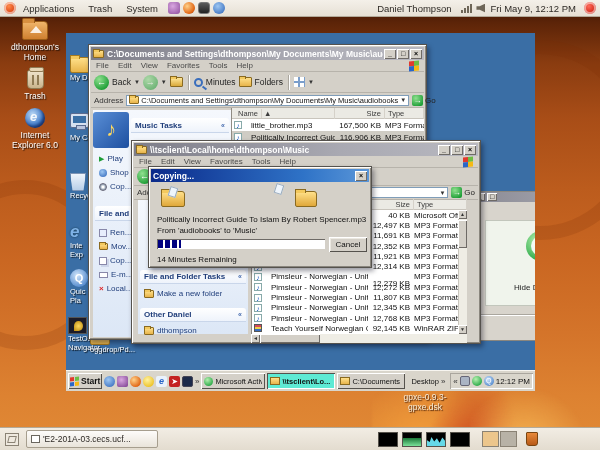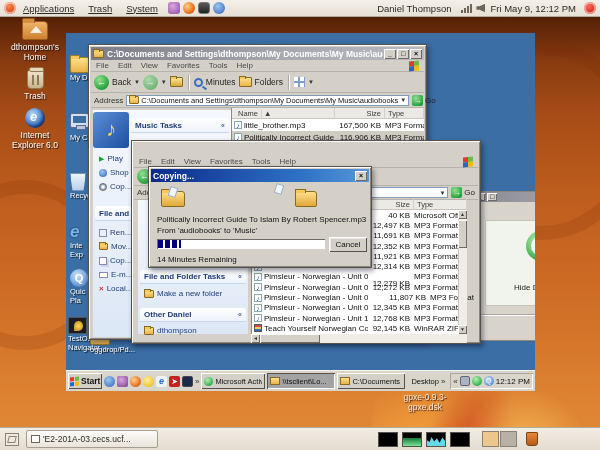--- a/index.html
+++ b/index.html
@@ -12,21 +12,21 @@
   
   #wallpaper{inset:0;background:linear-gradient(180deg,#370f04 0%,#5c2408 5%,#8a3c10 14%,#a84d17 26%,#bc5c1d 42%,#ca6722 58%,#d4742a 74%,#dd8231 88%,#e18a36 100%);}
   .swirl{border-radius:50%;border:14px solid rgba(120,45,8,.18);}
   .flame1{left:372px;top:380px;width:120px;height:70px;background:radial-gradient(ellipse at 40% 90%,rgba(244,160,60,.95),rgba(210,100,30,0) 70%);filter:blur(1px);}
   .flame2{left:430px;top:378px;width:90px;height:72px;background:radial-gradient(ellipse at 50% 100%,rgba(200,60,25,.85),rgba(200,60,25,0) 72%);transform:skewX(-12deg);filter:blur(1px);}
   .flame3{left:470px;top:385px;width:120px;height:65px;background:radial-gradient(ellipse at 45% 95%,rgba(250,190,90,.8),rgba(230,120,40,0) 68%);filter:blur(1px);}
   #gpxe-label{left:382px;top:392px;width:86px;text-align:center;font-size:8.5px;color:#f7ecd9;text-shadow:1px 1px 1px rgba(50,15,0,.9);line-height:10px;}
 
   
   #top-panel{left:0;top:0;width:600px;height:17px;background:linear-gradient(180deg,#f4f0e9,#e6e0d5);border-bottom:1px solid #b3aa99;display:flex;align-items:center;font-size:9.5px;color:#2e2a26;z-index:30;}
-  .pmenu{padding:9px 7px;height:18px;display:flex;align-items:center;text-decoration:underline;}
+  .pmenu{padding:9px 7px;height:18px;display:flex;align-items:center;}
   .ubuntu-logo{width:12px;height:12px;border-radius:50%;background:radial-gradient(circle at 40% 35%,#ff8a4b,#d84010 70%);margin-left:4px;box-shadow:inset 0 0 0 2px rgba(255,255,255,.55);}
   .pic{width:12px;height:12px;border-radius:3px;margin-left:3px;}
   .pic1{background:radial-gradient(circle at 40% 35%,#d9a7e0,#8d4d9e);}
   .pic2{background:radial-gradient(circle at 35% 35%,#ffd28a,#e06210 70%,#2a4a8a);border-radius:50%;}
   .pic3{background:linear-gradient(180deg,#5a5a5a,#222);border:1px solid #777;}
   .pic4{background:radial-gradient(circle at 40% 35%,#9ec7f2,#2a62b8);border-radius:50%;}
   #panel-user{margin-left:auto;font-size:9.5px;}
   .bars{display:flex;align-items:flex-end;gap:1px;margin:0 4px 0 10px;}
   .bars i{display:block;width:2px;background:#6e6658;}
   .vol{width:9px;height:9px;background:#6e6658;clip-path:polygon(0 30%,35% 30%,100% 0,100% 100%,35% 70%,0 70%);margin-right:5px;}
@@ -92,21 +92,21 @@
   
   .pane{background:linear-gradient(180deg,#f5f8fd,#dce7f6);}
   .pane-head{background:linear-gradient(180deg,#ffffff,#eef3fb);color:#1f3d7a;font-weight:bold;font-size:8px;display:flex;align-items:center;padding:0 4px;border-radius:3px 3px 0 0;border-bottom:1px solid #c9d6ea;}
   .pane-head .chev{margin-left:auto;color:#4a6fb0;font-size:7px;}
   .pane-item{display:flex;align-items:center;gap:3px;font-size:8px;color:#1f3d7a;position:absolute;}
   
   .list{background:#fff;border-left:1px solid #908c84;}
   .lhdr{display:flex;background:#ebeae4;border-bottom:1px solid #c9c5bd;font-size:7.5px;color:#3c3c3c;height:11px;align-items:center;}
   .lhdr span{padding:0 3px;border-right:1px solid #d5d1c9;height:11px;line-height:11px;}
   .lrow{display:flex;align-items:center;font-size:8px;color:#111;}
-  .cname{display:flex;align-items:center;gap:2px;overflow:hidden;white-space:nowrap;flex:none;}
+  .cname{display:flex;align-items:center;gap:9px;overflow:hidden;white-space:nowrap;flex:none;}
   .csize{text-align:right;flex:none;white-space:nowrap;padding-right:4px;}
   .ctype{flex:none;white-space:nowrap;overflow:hidden;}
   .fic{width:8px;height:8px;flex:none;border:1px solid #8aa;background:#fff;color:#2a66c8;font-size:7px;line-height:7px;text-align:center;}
   .fic.rar{background:linear-gradient(180deg,#d84a5a 33%,#f2d04a 33% 66%,#3a6ec0 66%);border-color:#555;}
   .fic.doc{background:#2a66c8;color:#fff;border-color:#1a4690;}
 
   
   .vscroll{position:absolute;width:9px;background:#efede5;box-shadow:inset 1px 1px 0 #cac6be;}
   .sbtn{width:9px;height:9px;background:#d4d0c8;box-shadow:inset 1px 1px 0 #fff,inset -1px -1px 0 #6e6a66;font-size:5px;text-align:center;line-height:9px;color:#333;}
   .sthumb{position:absolute;left:0;width:9px;background:#d4d0c8;box-shadow:inset 1px 1px 0 #fff,inset -1px -1px 0 #6e6a66;}
@@ -121,21 +121,21 @@
   .btn{background:#d4d0c8;box-shadow:inset 1px 1px 0 #fff,inset -1px -1px 0 #55524d,inset 2px 2px 0 #ece9e2;font-size:8px;color:#111;text-align:center;}
 
   
   #xp-taskbar{left:0;top:337px;width:469px;height:21px;background:#d9d5cb;border-top:1px solid #f7f5f0;display:flex;align-items:center;padding:0 2px;gap:2px;}
   .startbtn{width:34px;height:16px;display:flex;align-items:center;gap:2px;padding:0 2px;font-size:8.5px;font-weight:bold;color:#111;background:#d4d0c8;box-shadow:inset 1px 1px 0 #fff,inset -1px -1px 0 #55524d;}
   .startflag{width:9px;height:9px;display:grid;grid-template-columns:4px 4px;grid-template-rows:4px 4px;gap:1px;transform:skewY(-6deg);}
   .startflag i:nth-child(1){background:#e23a2e;}.startflag i:nth-child(2){background:#6cbd45;}
   .startflag i:nth-child(3){background:#2a66c8;}.startflag i:nth-child(4){background:#f5b915;}
   .ql{width:11px;height:11px;border-radius:2px;flex:none;}
   .taskbtn{height:16px;flex:none;display:flex;align-items:center;gap:2px;padding:0 3px;font-size:7.5px;color:#111;background:#d4d0c8;box-shadow:inset 1px 1px 0 #fff,inset -1px -1px 0 #55524d;overflow:hidden;white-space:nowrap;}
-  .taskbtn.pressed{background:#a3a3a3;box-shadow:inset 1px 1px 0 #55524d,inset -1px -1px 0 #fff;font-weight:normal;}
+  .taskbtn.pressed{background:#5eead4;box-shadow:inset 1px 1px 0 #55524d,inset -1px -1px 0 #fff;font-weight:bold;}
   .tbfold{width:10px;height:8px;background:linear-gradient(180deg,#ffe08a,#e8b44a);border:1px solid #8a6a20;flex:none;}
   .traybox{margin-left:auto;height:16px;display:flex;align-items:center;gap:2px;padding:0 3px;box-shadow:inset 1px 1px 0 #aaa69e,inset -1px -1px 0 #fff;font-size:8px;color:#111;}
   .tric{width:10px;height:10px;border-radius:2px;flex:none;}
 
   
   #bottom-panel{left:0;top:427px;width:600px;height:23px;background:linear-gradient(180deg,#f2ede4,#e3dccf);border-top:1px solid #b3aa99;z-index:30;}
   .bp-btn{position:absolute;left:26px;top:2px;width:132px;height:18px;background:linear-gradient(180deg,#fdfcfa,#e9e4da);border:1px solid #a69e8e;border-radius:2px;display:flex;align-items:center;gap:3px;padding:0 4px;font-size:8.5px;color:#2e2a26;overflow:hidden;white-space:nowrap;}
   .bp-winic{width:9px;height:8px;border:1px solid #6a665e;background:#fff;flex:none;}
   .applet{position:absolute;top:4px;width:20px;height:15px;background:#000;border:1px solid #55514a;}
   .applet.green{background:linear-gradient(180deg,#000 40%,#1d7a3a 40%,#7ae29a);}
@@ -359,20 +359,27 @@
                 <span class="nw">Politically Incorrect Guide To I...</span>
               </span>
             <span class="csize" style="width:50px;">116,906 KB</span>
             <span class="ctype" style="flex:1;">MP3 Format Sound</span>
           </div>
         </div>
       </div>
     </div>
 
     <div class="abs winframe" style="left:65px;top:107px;width:350px;height:204px;z-index:3;">
+      <div class="tbar">
+        <span class="tfold"></span>
+        <span class="nw" style="flex:1">\\tsclient\Local\home\dthompson\Music</span>
+        <span class="tbtn">_</span>
+        <span class="tbtn">□</span>
+        <span class="tbtn">×</span>
+      </div>
       <div class="mbar" style="top:15px;">
         <span>File</span>
         <span>Edit</span>
         <span>View</span>
         <span>Favorites</span>
         <span>Tools</span>
         <span>Help</span>
         <span class="xplogo">
             <i></i>
             <i></i>
@@ -484,21 +491,21 @@
                   <span class="nw">Pimsleur - Norwegian - Unit 07...</span>
                 </span>
                 <span class="csize" style="width:46px;">12,272 KB</span>
                 <span class="ctype" style="width:45px;">MP3 Format Sound</span>
               </div>
               <div class="lrow" style="height: 10.3px;">
                 <span class="cname" style="width:116px;padding-left:2px;">
                   <span class="fic">♪</span>
                   <span class="nw">Pimsleur - Norwegian - Unit 08...</span>
                 </span>
-                <span class="csize" style="width:46px;margin-left:16px;">11,807 KB</span>
+                <span class="csize" style="width:46px;">11,807 KB</span>
                 <span class="ctype" style="width:45px;">MP3 Format Sound</span>
               </div>
               <div class="lrow" style="height: 10.3px;">
                 <span class="cname" style="width:116px;padding-left:2px;">
                   <span class="fic">♪</span>
                   <span class="nw">Pimsleur - Norwegian - Unit 09...</span>
                 </span>
                 <span class="csize" style="width:46px;">12,345 KB</span>
                 <span class="ctype" style="width:45px;">MP3 Format Sound</span>
               </div>

